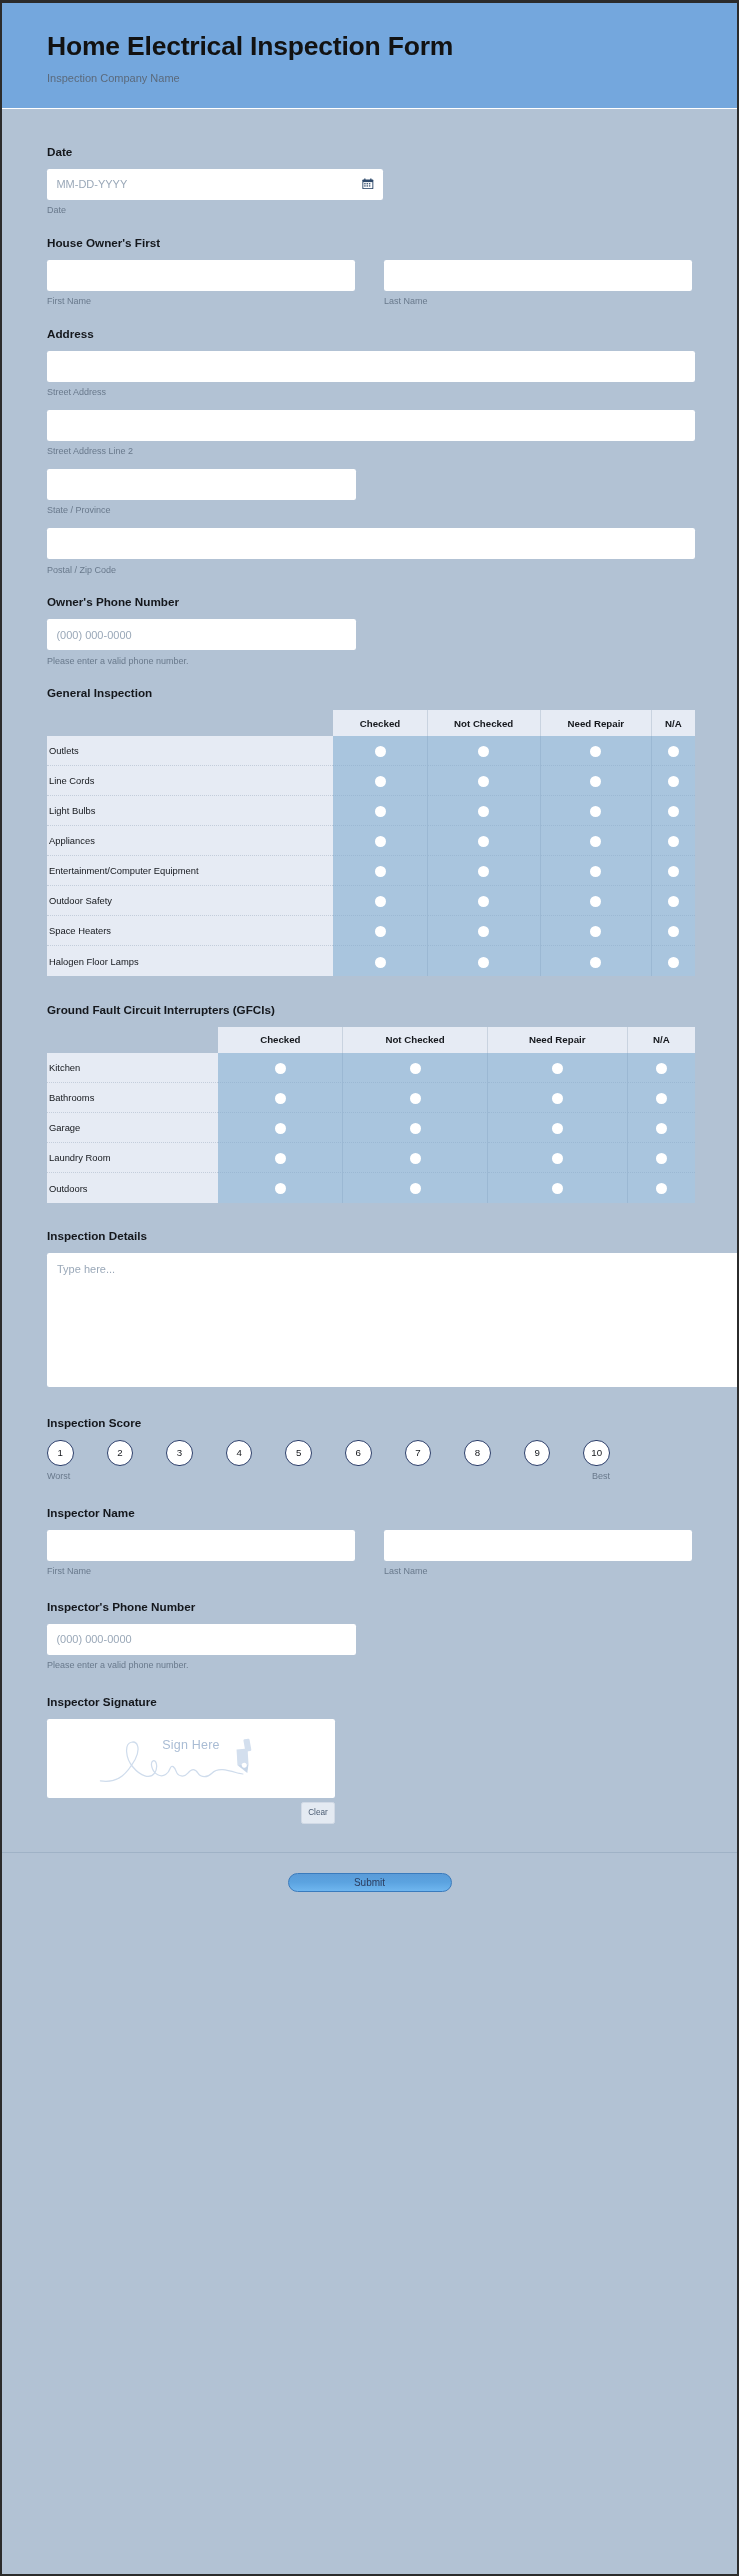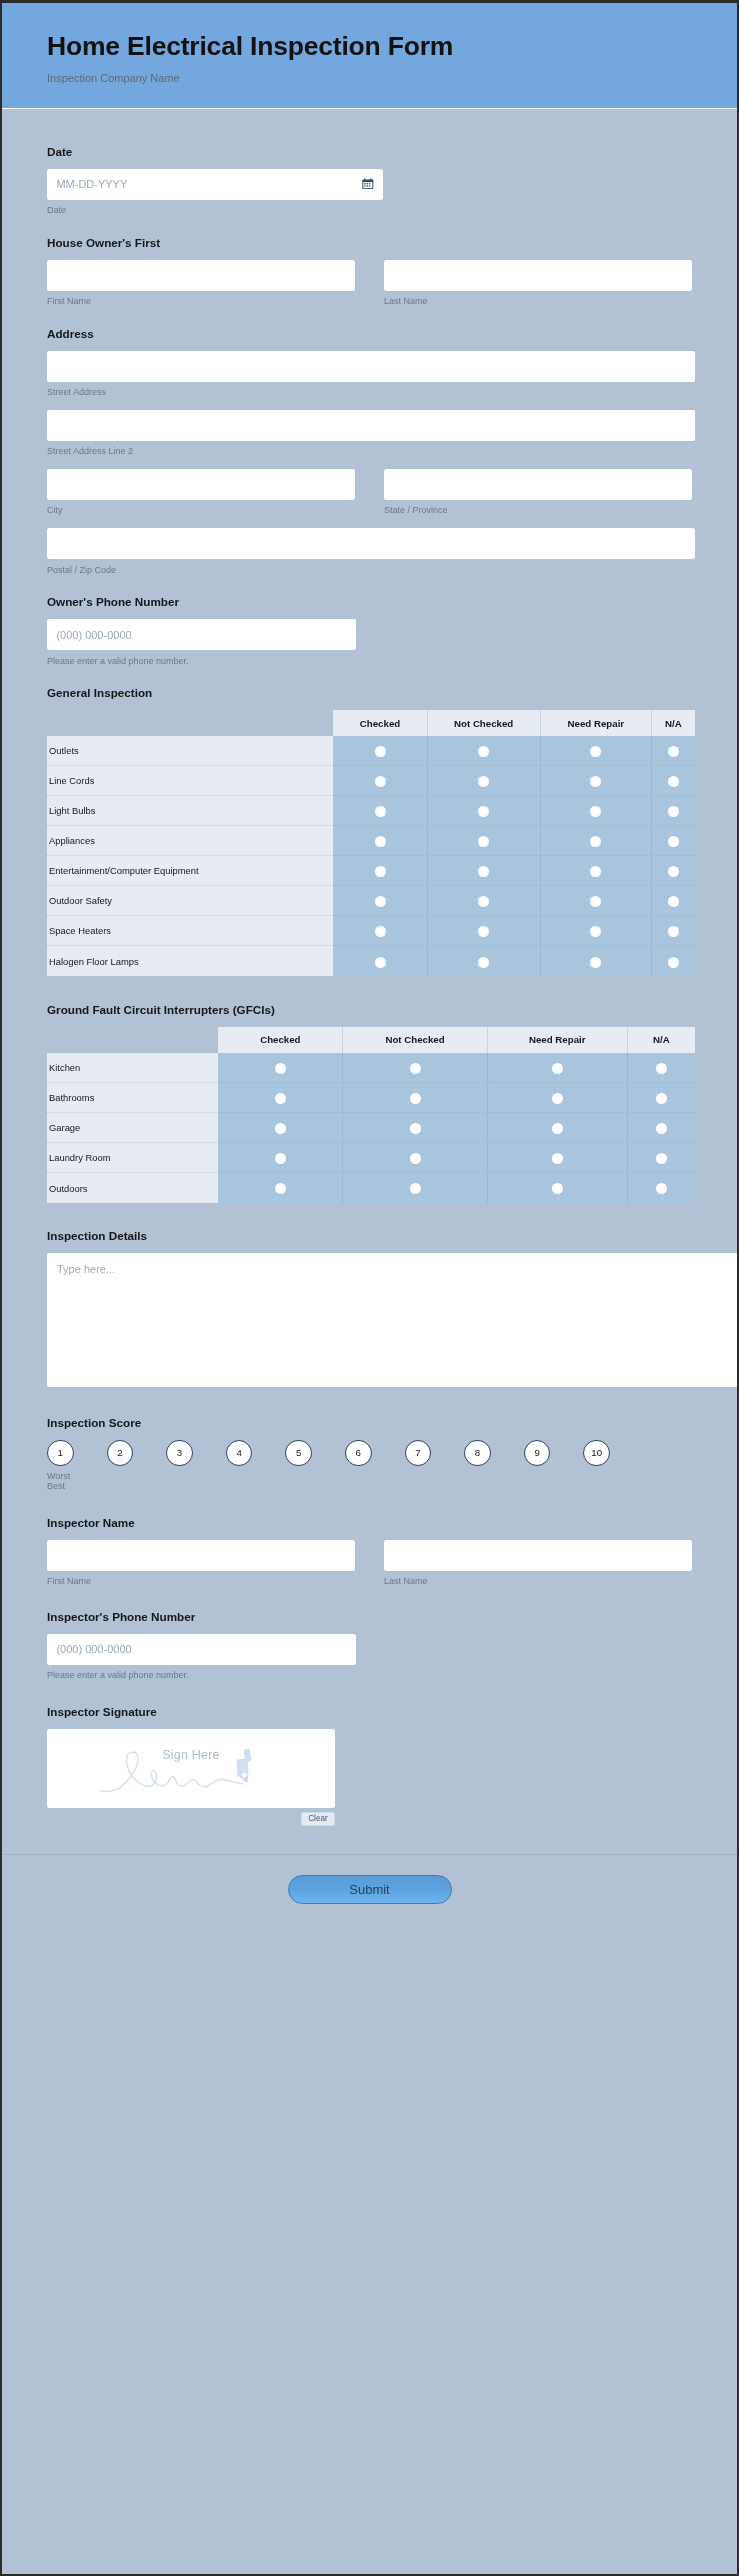--- a/index.html
+++ b/index.html
@@ -191,21 +191,20 @@
     justify-content: center;
     font-size: 9.7px;
     color: #14171c;
     cursor: pointer;
   }
   .scale-labels {
     display: flex;
     width: 563px;
     justify-content: space-between;
     margin-top: 4.7px;
-    flex-direction: column;
   }
   .scale-labels span { font-size: 9px; color: #69798c; }
 
   
   .sig-pad {
     width: 288px;
     height: 79px;
     background: #ffffff;
     border-radius: 2.3px;
     position: relative;
@@ -219,21 +218,21 @@
     transform: translate(-50%, -50%);
     font-size: 12.5px;
     color: #a9bcd4;
     letter-spacing: 0.2px;
     white-space: nowrap;
   }
   .sig-svg { position: absolute; left: 0; top: 0; width: 288px; height: 79px; }
 
   .clear-btn {
     width: 34px;
-    height: 14px;
+    height: 22px;
     background: #e4eaf2;
     border: 0.8px solid #d2dae6;
     border-radius: 2.3px;
     font-size: 8.2px;
     font-family: "Liberation Sans", sans-serif;
     color: #4a5b72;
     cursor: pointer;
     margin-left: 254px;
     margin-top: 3.9px;
     display: block;
@@ -242,26 +241,26 @@
 
   
   .form-footer {
     border-top: 0.8px solid #9fb2c6;
     margin-top: 28px;
     padding: 20px 0 26.5px 0;
     text-align: center;
   }
   .submit-btn {
     width: 164px;
-    height: 29px;
+    height: 19px;
     border-radius: 15px;
     border: 0.8px solid #3a7bbd;
     background: linear-gradient(to bottom, #5a9bd8 0%, #5ba3e0 48%, #6fb6ef 100%);
     color: #2c3e60;
-    font-size: 13px;
+    font-size: 10px;
     font-family: "Liberation Sans", sans-serif;
     cursor: pointer;
   }
 </style>
 </head>
 <body>
 
 <div class="form-shell">
 
   <div class="form-header">
@@ -314,24 +313,20 @@
       <div class="sub-label">Street Address</div>
 
       <div style="height:11px"></div>
       <input class="txt-input w-full" type="text" style="">
       <div class="sub-label">Street Address Line 2</div>
 
       <div style="height:11px"></div>
       <div class="two-col">
         <div>
           <input class="txt-input" type="text" style="">
-          <div class="sub-label">City</div>
-        </div>
-        <div>
-          <input class="txt-input" type="text" style="">
           <div class="sub-label">State / Province</div>
         </div>
       </div>
 
       <div style="height:11px"></div>
       <input class="txt-input w-full" type="text" style="">
       <div class="sub-label">Postal / Zip Code</div>
     </div>
 
     <div class="field-block">

